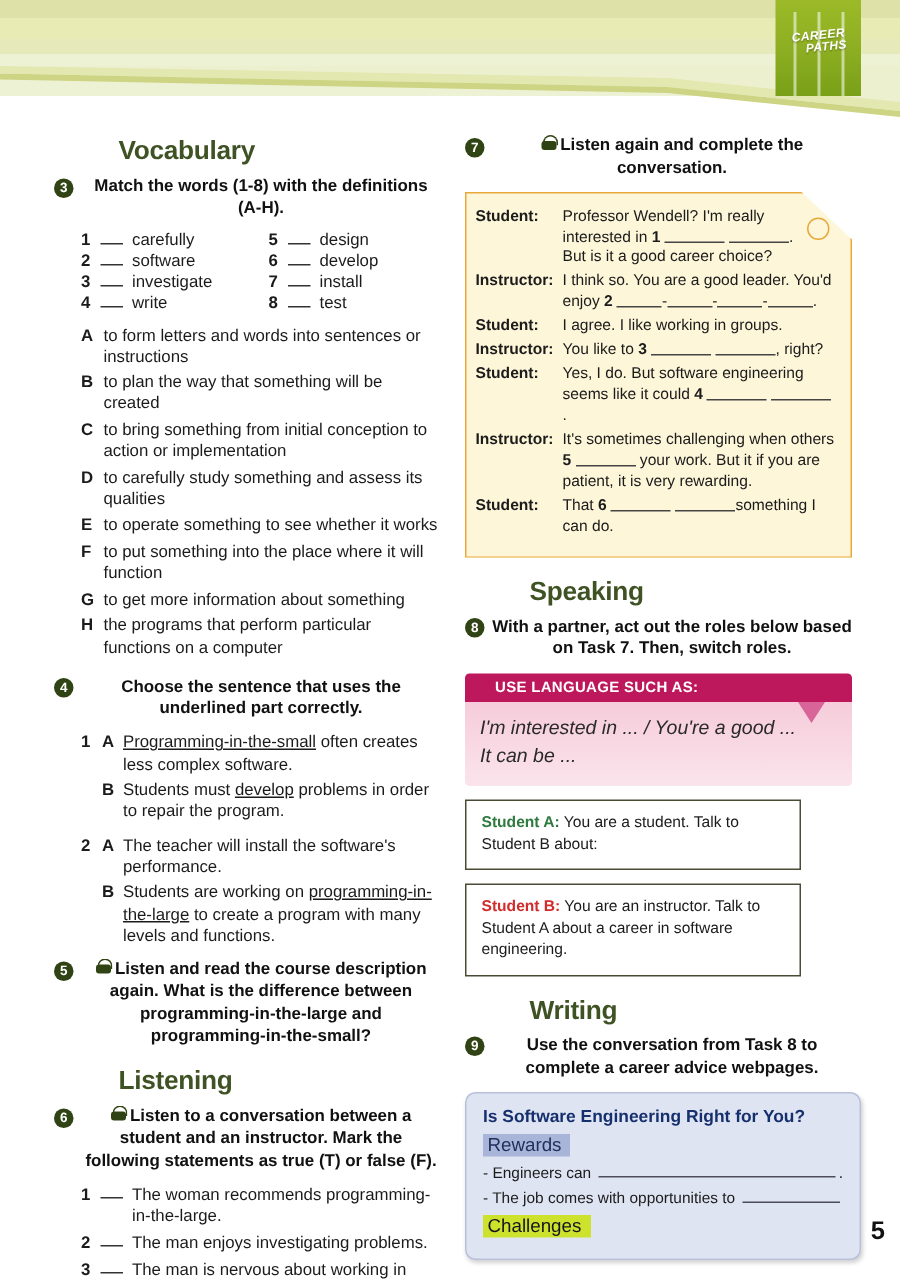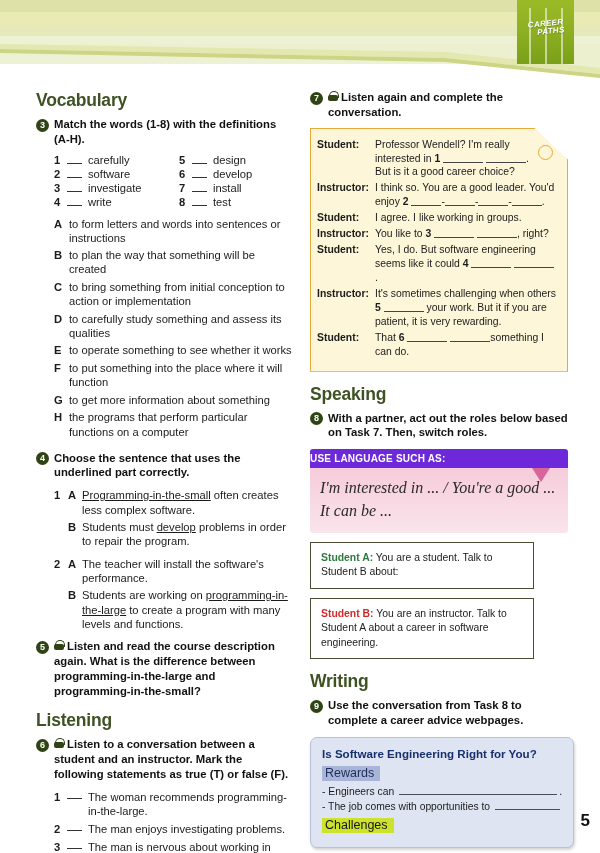--- a/index.html
+++ b/index.html
@@ -62,32 +62,32 @@
   }
   .career-logo .l2 { margin-left: 9px; }
 
   
   .col { position: absolute; top: 90px; }
   .col-left  { left: 36px;  width: 258px; }
   .col-right { left: 310px; width: 258px; }
 
   h2.section {
     font-size: 17.5px; font-weight: bold; color: #3f5224;
-    letter-spacing: -0.2px; margin-bottom: 4px;
+    letter-spacing: -0.2px; margin-bottom: 4px; margin-left: 43px;
   }
 
   
   .task { display: flex; align-items: flex-start; margin-top: 6px; }
   .tasknum {
     flex: 0 0 auto; width: 13px; height: 13px; border-radius: 50%;
     background: #2f4315; color: #fff;
     font-size: 9px; font-weight: bold; line-height: 13px; text-align: center;
     margin-right: 5px; margin-top: 1.5px;
   }
-  .taskbody { font-size: 11.3px; font-weight: bold; line-height: 1.31; color: #111; }
+  .taskbody { font-size: 11.3px; font-weight: bold; line-height: 1.31; color: #111; text-align: center; }
   .audio-ico {
     display: inline-block; width: 10px; height: 11px; vertical-align: -1px;
     margin-right: 3px; position: relative;
   }
   .audio-ico::before {
     content: ""; position: absolute; left: 1px; top: 0; width: 8px; height: 6px;
     border: 1.6px solid #2f4315; border-bottom: none;
     border-radius: 5px 5px 0 0;
   }
   .audio-ico::after {
@@ -143,30 +143,30 @@
   }
   .cvrow { display: flex; font-size: 10.4px; line-height: 1.34; margin-bottom: 2px; }
   .cvspk { width: 58px; flex: 0 0 auto; text-align: left; font-weight: bold; padding-right: 6px; }
   .cvtxt { flex: 1; }
   .bl { display: inline-block; border-bottom: 1px solid #444; height: 9px; vertical-align: -1px; }
   .bl-s { width: 30px; } .bl-m { width: 40px; }
 
   
   .pinkbox { margin-top: 9px; width: 258px; position: relative; }
   .pink-head {
-    background: #6d28d9; color: #fff; font-size: 10px; font-weight: bold;
-    padding: 4px 0; letter-spacing: 0.2px;
+    background: #be185d; color: #fff; font-size: 10px; font-weight: bold;
+    padding: 4px 20px; letter-spacing: 0.2px;
     border-radius: 3px 3px 0 0;
   }
   .pink-body {
     background: linear-gradient(180deg,#f6ccda 0%, #fae4ec 100%);
     padding: 8px 10px 10px 10px; position: relative;
     border-radius: 0 0 3px 3px;
   }
-  .pink-body p { font-size: 16px; font-style: italic; line-height: 1.45; color: #2a2a2a; font-family: Liberation Serif, serif; }
+  .pink-body p { font-size: 13px; font-style: italic; line-height: 1.45; color: #2a2a2a; }
   .pink-notch {
     position: absolute; right: 18px; top: 0; width: 0; height: 0;
     border-left: 9px solid transparent; border-right: 9px solid transparent;
     border-top: 14px solid #d9649a;
   }
 
   
   .rolebox {
     margin-top: 9px; width: 224px; background: #fff;
     border: 1.2px solid #4a4a35; padding: 8px 10px;

